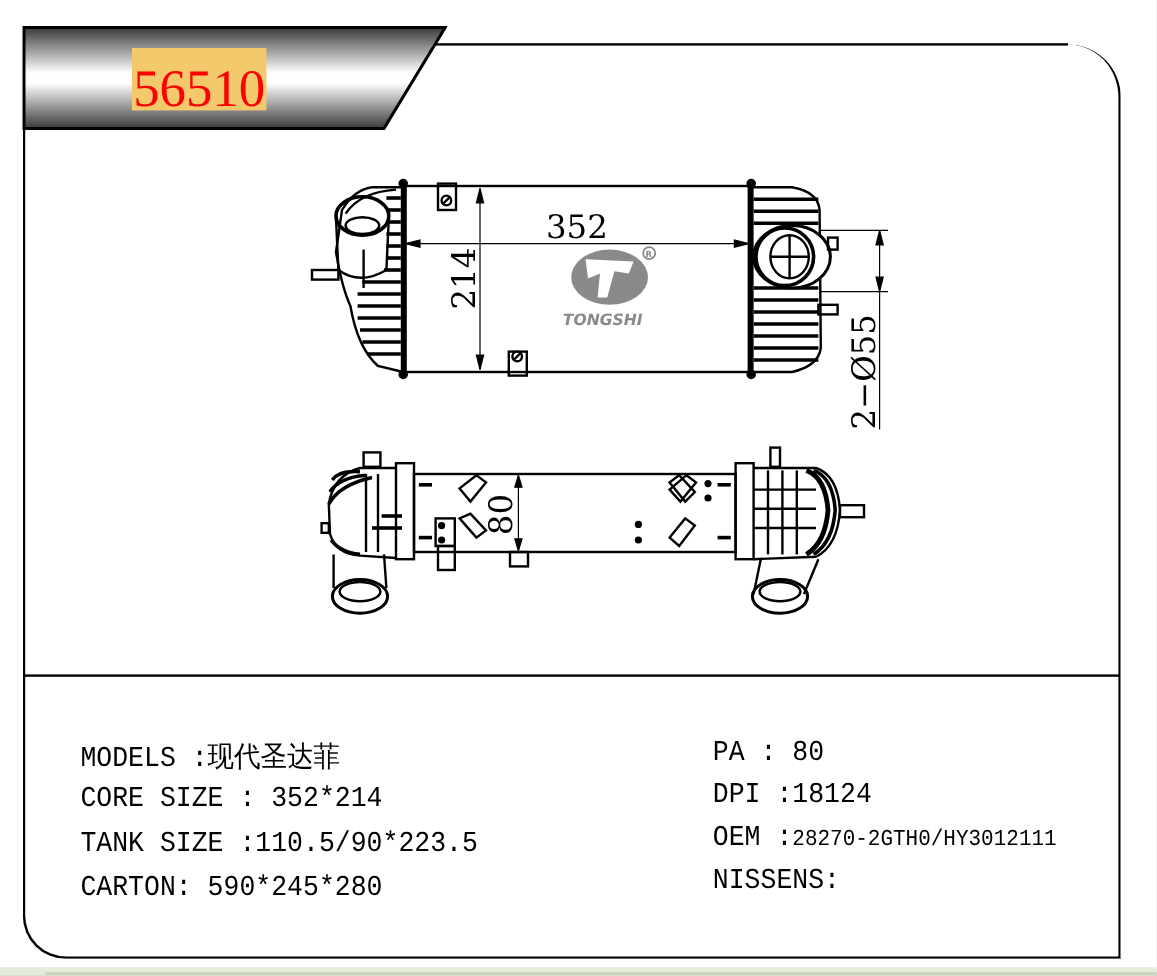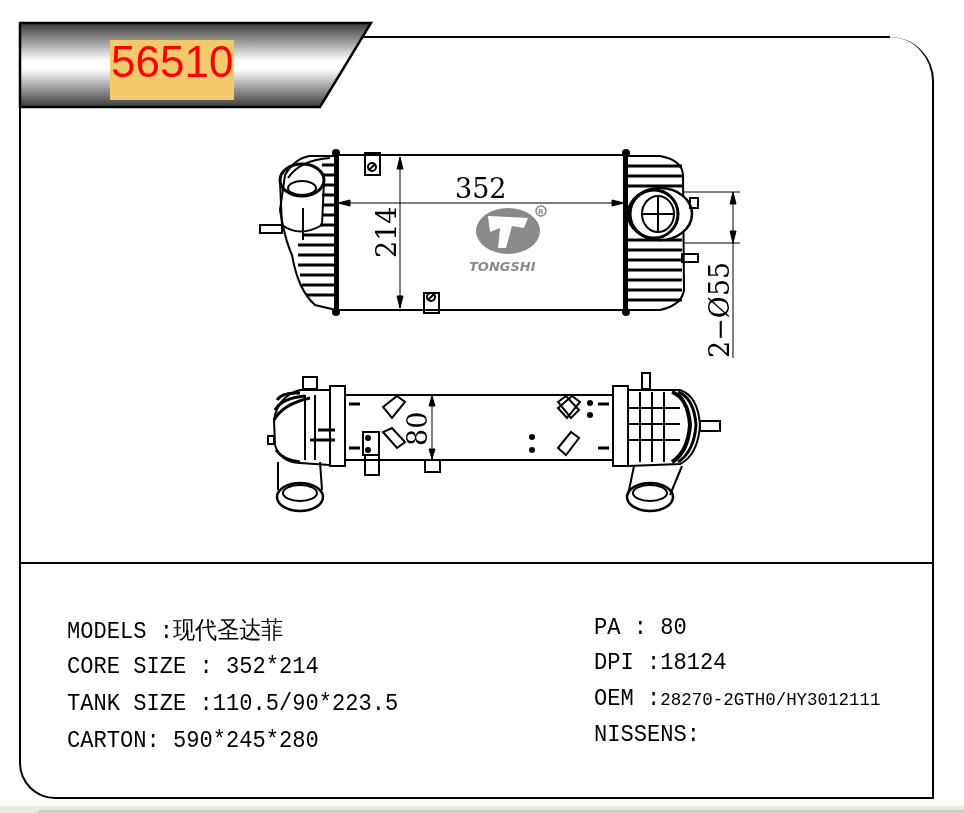--- a/index.html
+++ b/index.html
@@ -10,24 +10,24 @@
       border: 2px solid #000; border-top-right-radius: 44px; border-bottom-left-radius: 36px;
       border-top: none; box-sizing: border-box;
     }
     .frame-top {
       position: absolute; left: 330px; top: 36px; width: 560px; height: 2px; background: #000;
     }
     .divider { position: absolute; left: 20px; top: 562px; width: 913px; height: 2px; background: #000; }
 
     .title-bar { position: absolute; left: 18px; top: 21px; width: 355px; height: 88px; }
     .title-label {
-      position: absolute; left: 110px; top: 40px; height: 60px;
+      position: absolute; left: 110px; top: 40px; height: 28px;
       background: #f3c96b; color: #ff0000;
-      font-family: Liberation Sans, sans-serif; font-size: 44px; line-height: 43px;
-      padding: 0 1px; letter-spacing: 0px;
+      font-family: Liberation Serif, serif; font-size: 44px; line-height: 43px;
+      padding: 12px 1px; letter-spacing: 0px;
     }
 
     .drawing { position: absolute; left: 0; top: 0; width: 964px; height: 560px; }
 
     .spec { position: absolute; font-family: "Liberation Mono", "DejaVu Sans Mono", monospace; color: #000; font-size: 24px; line-height: 26px; white-space: pre; transform: scaleX(0.92); transform-origin: left center; }
     .spec .small { font-size: 19px; }
     .bottom-strip { position: absolute; left: 0; top: 806px; width: 964px; height: 7px; background: #e4ecd8; }
     .bottom-strip-inner { position: absolute; left: 38px; top: 810px; width: 926px; height: 3px; background: #c9d4bf; }
   </style>
 </head>

